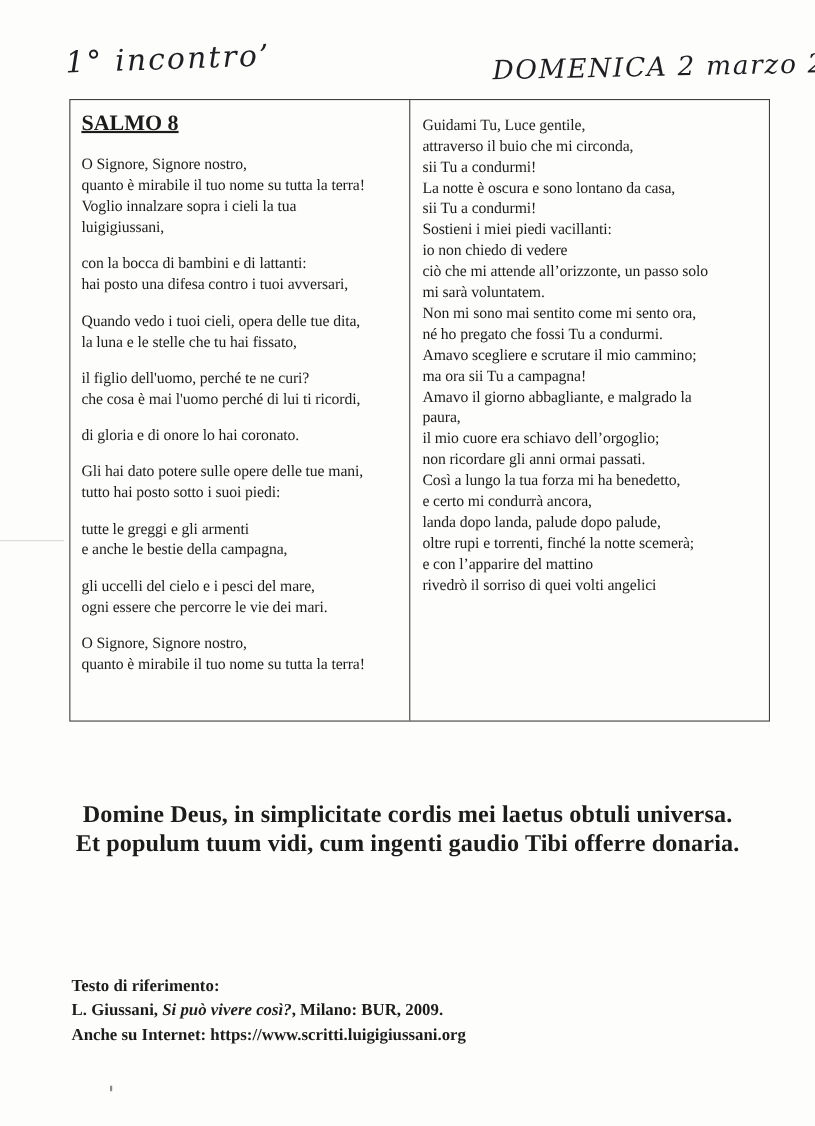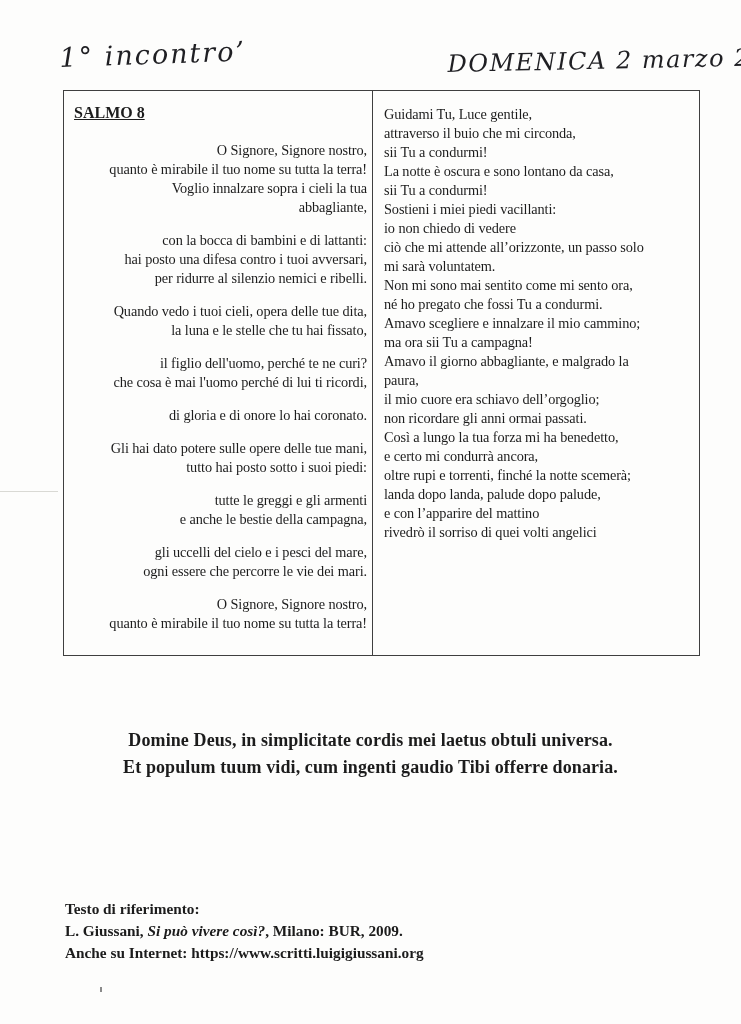--- a/index.html
+++ b/index.html
@@ -18,60 +18,59 @@
   .hw-right{left:448px;top:50px;font-size:24px;letter-spacing:1.5px;transform:rotate(-1.2deg);transform-origin:left bottom;}
 
   
   .doc-table{
     position:absolute;left:63px;top:90px;width:637px;height:566px;
     border:1px solid #3f3f3f;box-sizing:border-box;display:flex;background:#fdfdfc;
   }
   .col{box-sizing:border-box;overflow:hidden;}
   .col-left{width:309px;border-right:1px solid #3f3f3f;padding:12px 5px 0 10px;}
   .col-right{flex:1;padding:14px 4px 0 11px;}
-  .col-title{font-weight:bold;font-size:16px;line-height:19px;margin:0 0 19px 0;}
+  .col-title{font-weight:bold;font-size:20px;line-height:19px;margin:0 0 19px 0;}
   .underlined{text-decoration:underline;}
   .line{font-size:14.3px;line-height:19px;letter-spacing:-0.1px;white-space:nowrap;}
-  .stanza{margin:0 0 14px 0;text-align:right;}
+  .stanza{margin:0 0 14px 0;}
 
   
   .prayer{
     position:absolute;left:0;top:727px;width:741px;text-align:center;
     font-weight:bold;font-size:17.5px;line-height:26.5px;letter-spacing:0.1px;
   }
-  .prayer .line{font-size:18px;line-height:26.5px;letter-spacing:0.1px;text-align:center;}
+  .prayer .line{font-size:22px;line-height:26.5px;letter-spacing:0.1px;text-align:center;}
 
   
-  .reference{position:absolute;left:65px;top:886px;font-weight:bold;font-size:15.3px;line-height:22px;margin-top:12px;}
+  .reference{position:absolute;left:65px;top:886px;font-weight:bold;font-size:15.3px;line-height:22px;}
   .reference .ital{font-style:italic;}
 
   
   .artifact-line{position:absolute;left:0;top:491px;width:58px;height:1px;background:#d9d9d4;}
   .speck{position:absolute;left:100px;top:987px;width:2px;height:5px;background:#8a8a8a;}
 </style>
 </head>
 <body>
 
 <div class="handwriting hw-left">1° incontro’</div>
 <div class="handwriting hw-right">DOMENICA 2 marzo 2025</div>
 
 <div class="doc-table">
   <div class="col col-left">
     <div class="col-title underlined">SALMO 8</div>
     <div>
         <div class="stanza">
           <div class="line">O Signore, Signore nostro,</div>
           <div class="line">quanto è mirabile il tuo nome su tutta la terra!</div>
           <div class="line">Voglio innalzare sopra i cieli la tua</div>
-          <div class="line">abbagliante,</div>
+          <div class="line">luigigiussani,</div>
         </div>
         <div class="stanza">
           <div class="line">con la bocca di bambini e di lattanti:</div>
           <div class="line">hai posto una difesa contro i tuoi avversari,</div>
-          <div class="line">per ridurre al silenzio nemici e ribelli.</div>
         </div>
         <div class="stanza">
           <div class="line">Quando vedo i tuoi cieli, opera delle tue dita,</div>
           <div class="line">la luna e le stelle che tu hai fissato,</div>
         </div>
         <div class="stanza">
           <div class="line">il figlio dell'uomo, perché te ne curi?</div>
           <div class="line">che cosa è mai l'uomo perché di lui ti ricordi,</div>
         </div>
         <div class="stanza">
@@ -101,30 +100,30 @@
         <div class="line">attraverso il buio che mi circonda,</div>
         <div class="line">sii Tu a condurmi!</div>
         <div class="line">La notte è oscura e sono lontano da casa,</div>
         <div class="line">sii Tu a condurmi!</div>
         <div class="line">Sostieni i miei piedi vacillanti:</div>
         <div class="line">io non chiedo di vedere</div>
         <div class="line">ciò che mi attende all’orizzonte, un passo solo</div>
         <div class="line">mi sarà voluntatem.</div>
         <div class="line">Non mi sono mai sentito come mi sento ora,</div>
         <div class="line">né ho pregato che fossi Tu a condurmi.</div>
-        <div class="line">Amavo scegliere e innalzare il mio cammino;</div>
+        <div class="line">Amavo scegliere e scrutare il mio cammino;</div>
         <div class="line">ma ora sii Tu a campagna!</div>
         <div class="line">Amavo il giorno abbagliante, e malgrado la</div>
         <div class="line">paura,</div>
         <div class="line">il mio cuore era schiavo dell’orgoglio;</div>
         <div class="line">non ricordare gli anni ormai passati.</div>
         <div class="line">Così a lungo la tua forza mi ha benedetto,</div>
         <div class="line">e certo mi condurrà ancora,</div>
+        <div class="line">landa dopo landa, palude dopo palude,</div>
         <div class="line">oltre rupi e torrenti, finché la notte scemerà;</div>
-        <div class="line">landa dopo landa, palude dopo palude,</div>
         <div class="line">e con l’apparire del mattino</div>
         <div class="line">rivedrò il sorriso di quei volti angelici</div>
       </div>
   </div>
 </div>
 
 <div class="prayer">
     <div class="line">Domine Deus, in simplicitate cordis mei laetus obtuli universa.</div>
     <div class="line">Et populum tuum vidi, cum ingenti gaudio Tibi offerre donaria.</div>
   </div>

